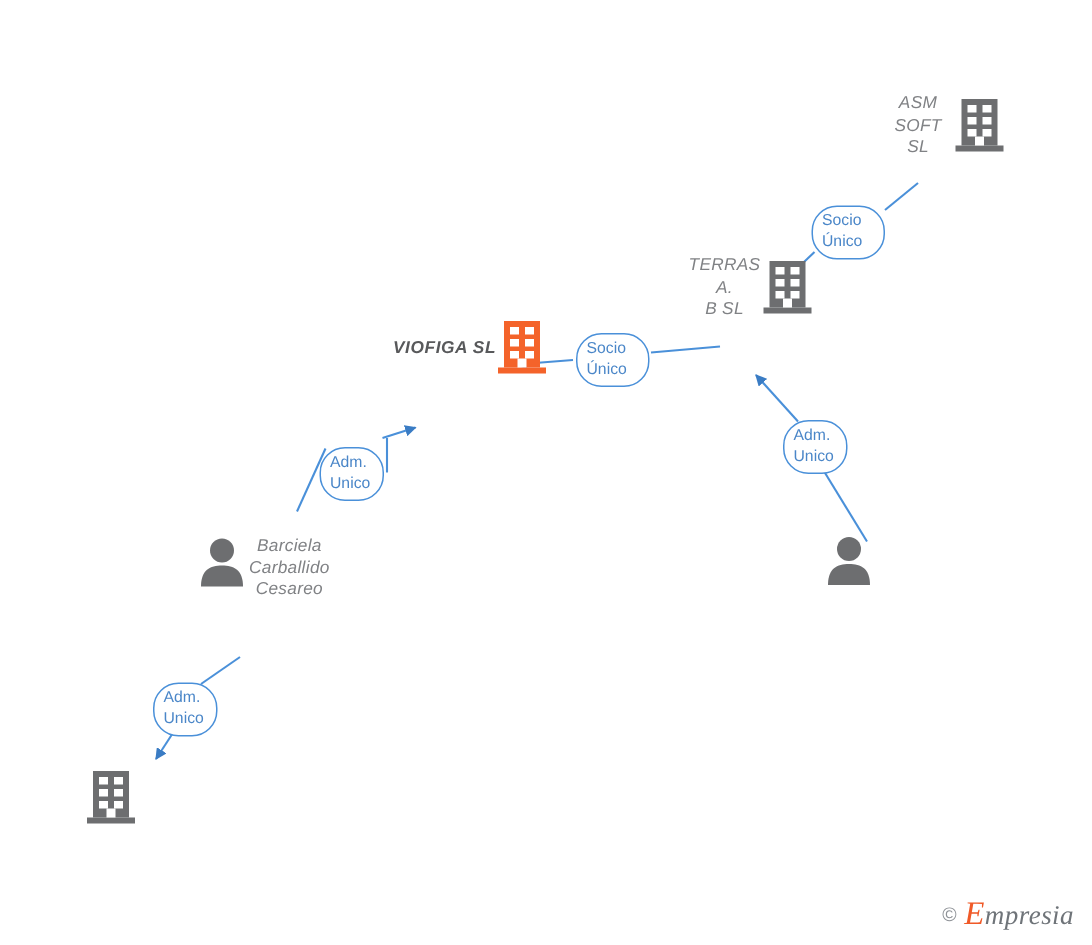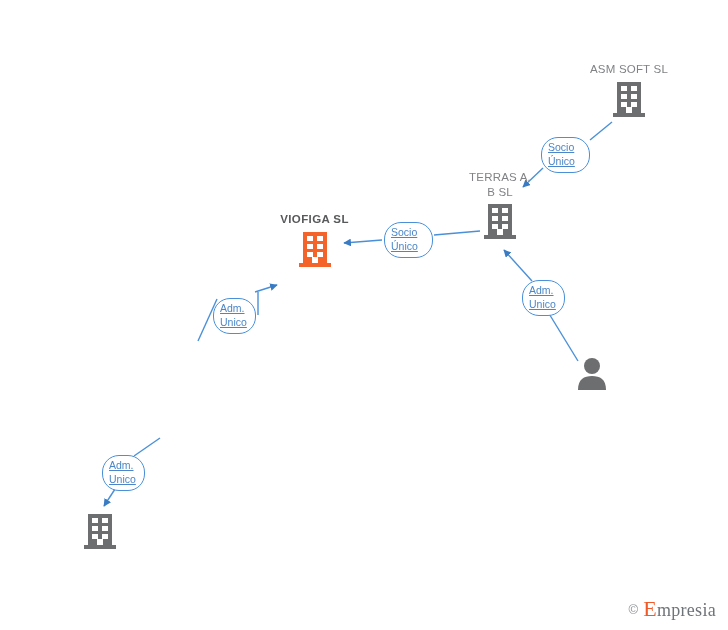--- a/index.html
+++ b/index.html
@@ -6,21 +6,21 @@
   body{
     width:728px;height:630px;
     background:#ffffff;
     font-family:"Liberation Sans", sans-serif;
     overflow:hidden;
     position:relative;
   }
   #canvas{position:absolute;left:0;top:0;width:728px;height:630px;}
   #edges{position:absolute;left:0;top:0;width:728px;height:630px;pointer-events:none;}
 
-  .node{position:absolute;display:flex;flex-direction:column;align-items:center;}
+  .node{position:absolute;display:flex;align-items:center;font-style:italic;}
   .node .ico{display:block;}
   .node .lbl{
     margin-top:2px;
     font-size:11.5px;
     line-height:14.5px;
     color:#808285;
     text-align:center;
     letter-spacing:0.2px;
     white-space:pre-line;
   }
@@ -32,30 +32,29 @@
     border:1.4px solid #4a90d9;
     border-radius:17px;
     background:#ffffff;
     color:#4a86c8;
     font-size:10.5px;
     line-height:13.5px;
     padding:3px 6px 4px 6px;
     text-align:left;
     white-space:pre-line;
     box-sizing:border-box;
-    text-decoration:underline;
   }
 
   .wm{
     position:absolute;right:12px;bottom:8px;
     display:flex;align-items:center;gap:5px;
     font-size:16px;
   }
   .wm .c{color:#8d9196;font-size:13px;}
-  .wm .brand{font-family:"Liberation Serif", serif;font-size:18px;color:#6f7479;letter-spacing:0.3px;}
+  .wm .brand{font-family:"Liberation Serif", serif;font-style:italic;font-size:18px;color:#6f7479;letter-spacing:0.3px;}
   .wm .brand .e{color:#f05a28;font-size:22px;}
 </style>
 </head>
 <body>
 
 <div id="canvas">
 
   <svg id="edges" viewBox="0 0 728 630">
     <defs>
       <marker id="arrow" viewBox="0 0 10 10" refX="9" refY="5" markerWidth="5.5" markerHeight="5.5" orient="auto-start-reverse">
@@ -131,20 +130,31 @@
         <rect x="9" y="14" width="6" height="5" fill="#ffffff"></rect>
         <rect x="19" y="14" width="6" height="5" fill="#ffffff"></rect>
         <rect x="9" y="22" width="6" height="5" fill="#ffffff"></rect>
         <rect x="19" y="22" width="6" height="5" fill="#ffffff"></rect>
         <rect x="14" y="27" width="6" height="6" fill="#ffffff"></rect>
       </svg>
     </span>
     <span class="lbl">VIOFIGA  SL</span>
   </div>
 
+  <div class="node" style="left:130px;top:355px;width:84px;">
+    <span class="ico">
+      <svg width="36" height="34" viewBox="0 0 36 34">
+        <circle cx="18" cy="9" r="8" fill="#6d6e70"></circle>
+        <path d="M4 33 C4 22 10 19 18 19 C26 19 32 22 32 33 Z" fill="#6d6e70"></path>
+      </svg>
+    </span>
+    <span class="lbl">Barciela
+Carballido
+Cesareo</span>
+  </div>
 
   <div class="node" style="left:548px;top:357px;width:88px;">
     <span class="ico">
       <svg width="36" height="34" viewBox="0 0 36 34">
         <circle cx="18" cy="9" r="8" fill="#6d6e70"></circle>
         <path d="M4 33 C4 22 10 19 18 19 C26 19 32 22 32 33 Z" fill="#6d6e70"></path>
       </svg>
     </span>
   </div>
 

